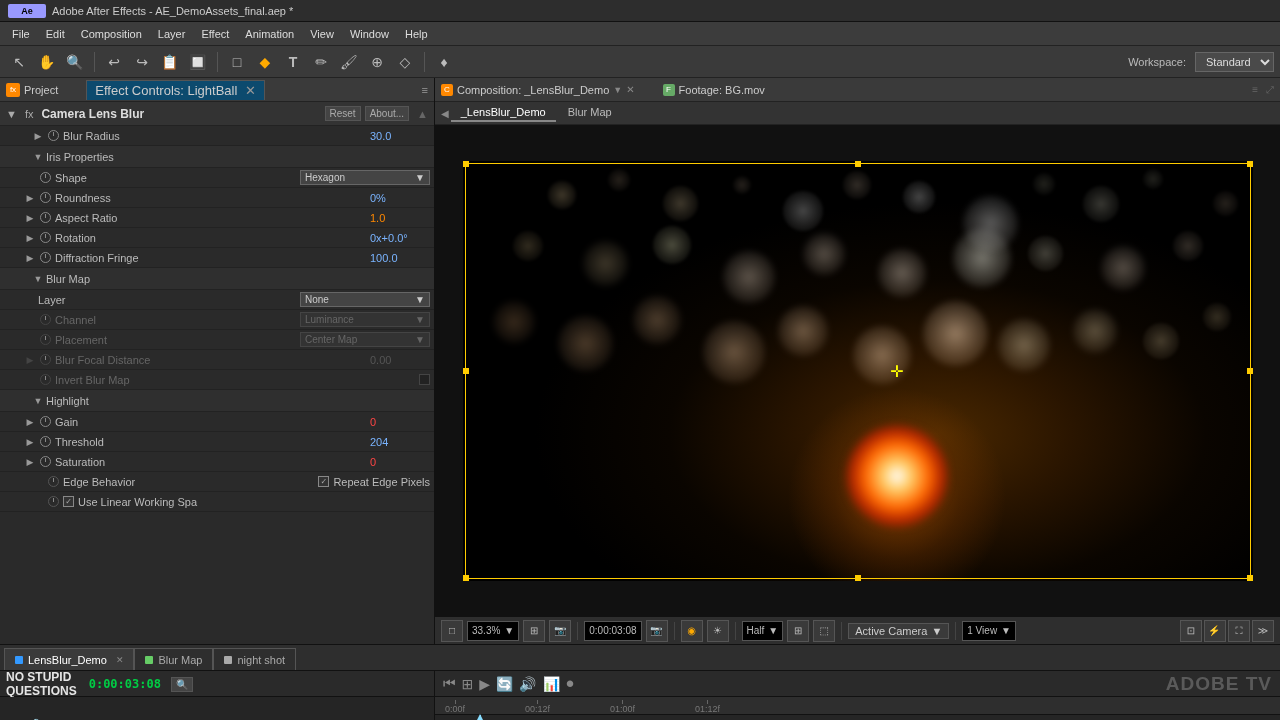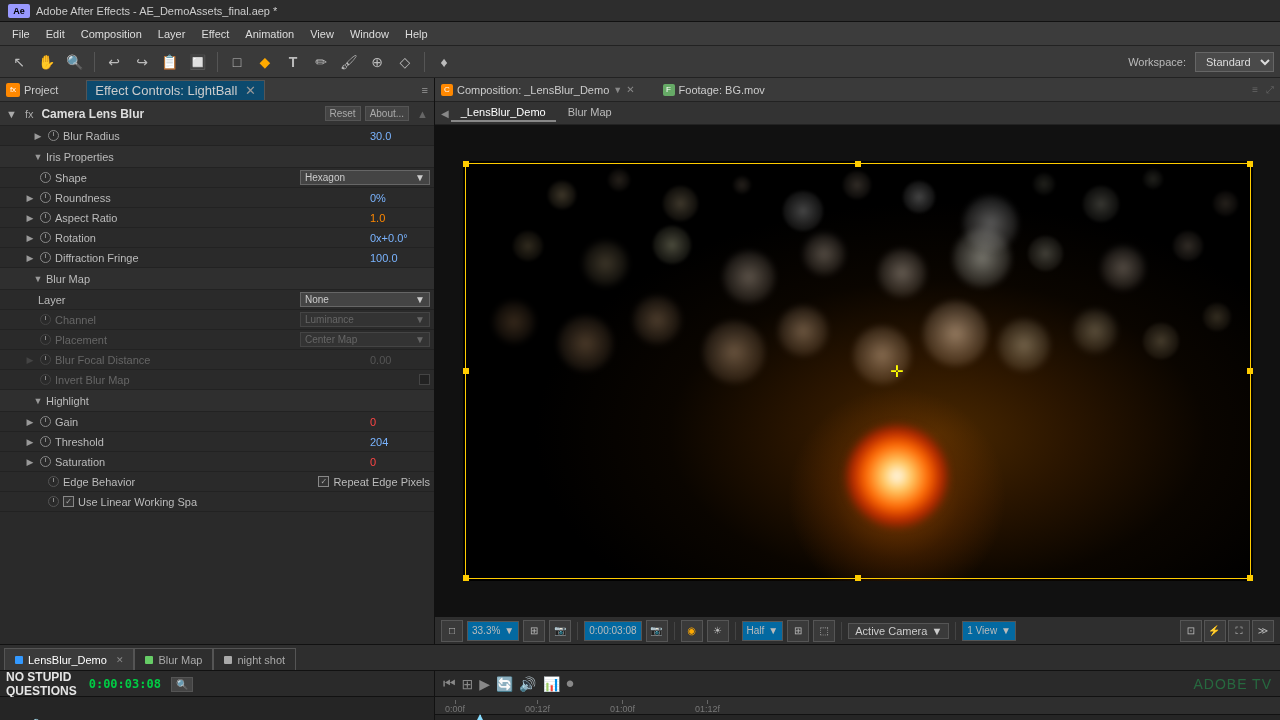--- a/index.html
+++ b/index.html
@@ -17,21 +17,21 @@
     
     #title-bar {
       background: #2d2d2d;
       height: 22px;
       display: flex;
       align-items: center;
       padding: 0 8px;
       border-bottom: 1px solid #111;
     }
     #title-bar .app-icon {
-      width: 22px; height: 14px;
+      width: 38px; height: 14px;
       background: #9999ff;
       border-radius: 2px;
       margin-right: 6px;
       font-size: 9px;
       display: flex; align-items: center; justify-content: center;
       color: #000; font-weight: bold;
     }
     #title-bar .title-text {
       font-size: 11px;
       color: #ccc;
@@ -421,21 +421,21 @@
     .viewer-ctrl-btn {
       width: 22px; height: 22px;
       background: #3a3a3a;
       border: 1px solid #555;
       color: #bbb;
       font-size: 10px;
       cursor: pointer;
       display: flex; align-items: center; justify-content: center;
     }
     .viewer-ctrl-dropdown {
-      background: #0369a1;
+      background: #000000;
       border: 1px solid #555;
       color: #bbb;
       font-size: 10px;
       padding: 1px 4px;
       height: 20px;
       display: flex; align-items: center; gap: 4px;
     }
     .viewer-ctrl-separator { width: 1px; height: 18px; background: #444; margin: 0 2px; }
     .active-camera-label {
       font-size: 11px;
@@ -959,21 +959,21 @@
   <div id="timeline-right">
 
     <div style="height:26px;background:#2a2a2a;display:flex;align-items:center;padding:0 8px;gap:6px;border-bottom:1px solid #111">
       <span style="color:#888;font-size:14px;cursor:pointer">⏮</span>
       <span style="color:#888;font-size:14px;cursor:pointer">⊞</span>
       <span style="color:#888;font-size:14px;cursor:pointer">▶</span>
       <span style="color:#888;font-size:14px;cursor:pointer">🔄</span>
       <span style="color:#888;font-size:14px;cursor:pointer">🔊</span>
       <span style="color:#888;font-size:14px;cursor:pointer">📊</span>
       <span style="color:#888;font-size:14px;cursor:pointer">⏺</span>
-      <span style="margin-left:auto;color:#22c55e;font-size:14px;font-weight:normal;letter-spacing:1px;opacity:0.4">ADOBE TV</span>
+      <span style="margin-left:auto;color:#a3a3a3;font-size:19px;font-weight:bold;letter-spacing:1px;opacity:0.4">ADOBE TV</span>
     </div>
 
     <div class="timeline-ruler">
       <div class="ruler-mark">
           <span>0:00f</span>
         </div>
       <div class="ruler-mark">
           <span>00:12f</span>
         </div>
       <div class="ruler-mark">

